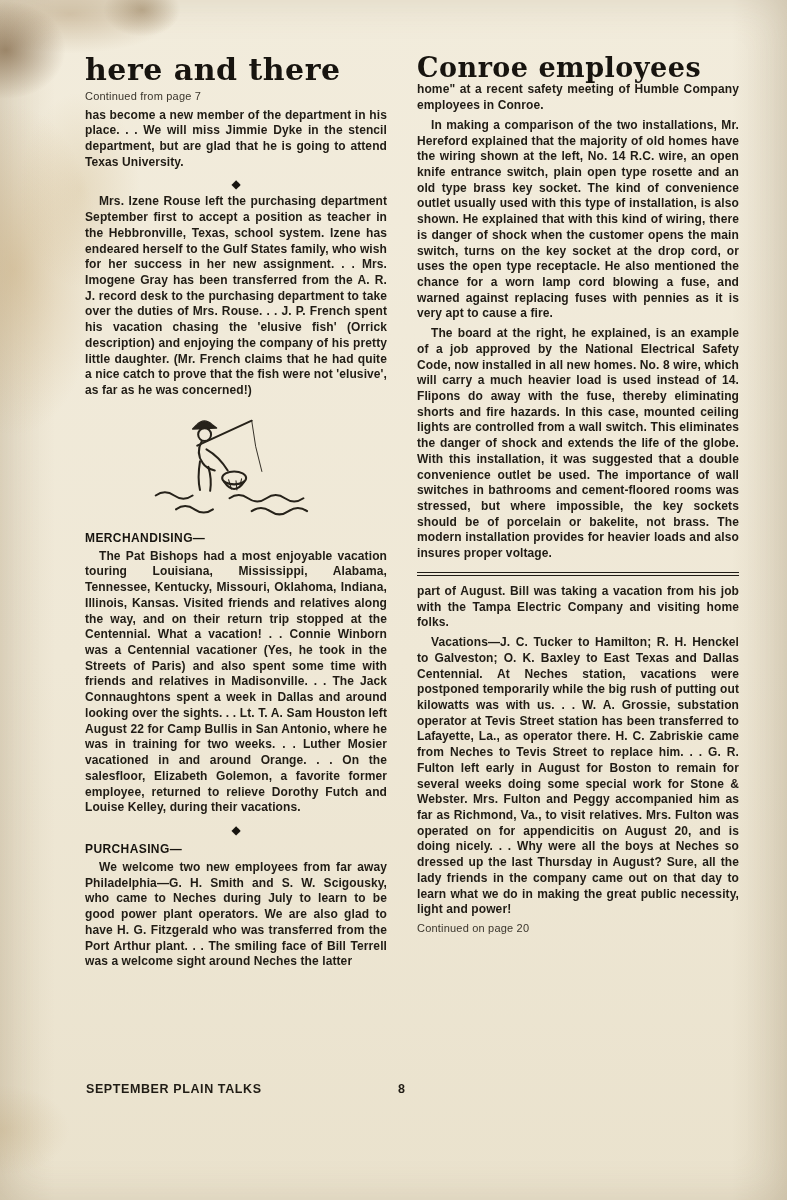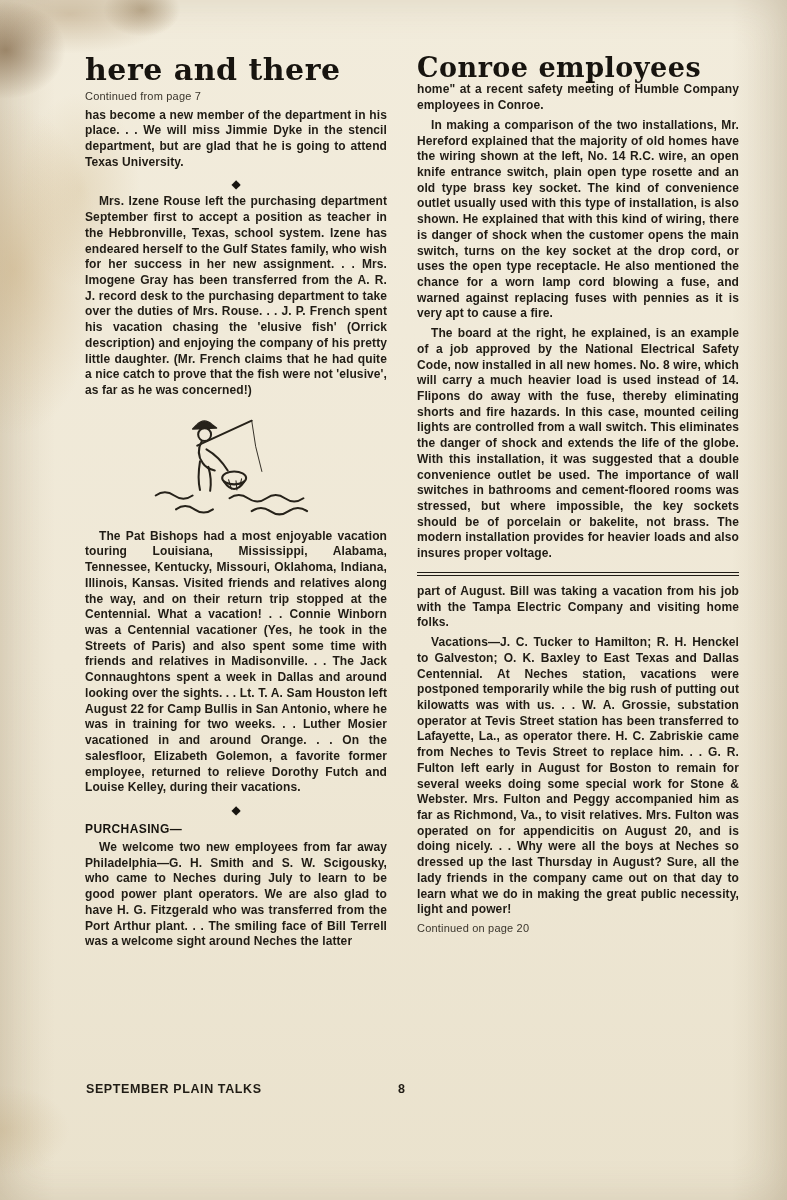--- a/index.html
+++ b/index.html
@@ -113,20 +113,21 @@
           <path d="M75 67 q4 13 2 26"></path>
           <path d="M63 44 L122 17"></path>
           <path d="M122 17 q3 28 11 55" stroke-width="1"></path>
           <path d="M18 98 q10 -7 20 0 t20 0"></path>
           <path d="M98 101 q10 -7 20 0 t20 0 t20 0 t20 0"></path>
           <path d="M40 113 q10 -7 20 0 t20 0"></path>
           <path d="M122 115 q10 -7 20 0 t20 0 t20 0"></path>
         </g>
       </svg>
 
+      <div class="sec-heading">MERCHANDISING—</div>
       <div class="para indent">The Pat Bishops had a most enjoyable vacation touring Louisiana, Mississippi, Alabama, Tennessee, Kentucky, Missouri, Oklahoma, Indiana, Illinois, Kansas. Visited friends and relatives along the way, and on their return trip stopped at the Centennial. What a vacation! . . Connie Winborn was a Centennial vacationer (Yes, he took in the Streets of Paris) and also spent some time with friends and relatives in Madisonville. . . The Jack Connaughtons spent a week in Dallas and around looking over the sights. . . Lt. T. A. Sam Houston left August 22 for Camp Bullis in San Antonio, where he was in training for two weeks. . . Luther Mosier vacationed in and around Orange. . . On the salesfloor, Elizabeth Golemon, a favorite former employee, returned to relieve Dorothy Futch and Louise Kelley, during their vacations.</div>
 
       <div class="diamond">◆</div>
 
       <div class="sec-heading">PURCHASING—</div>
       <div class="para indent">We welcome two new employees from far away Philadelphia—G. H. Smith and S. W. Scigousky, who came to Neches during July to learn to be good power plant operators. We are also glad to have H. G. Fitzgerald who was transferred from the Port Arthur plant. . . The smiling face of Bill Terrell was a welcome sight around Neches the latter</div>
     </div>
 
     <div class="col-right">
       <div class="headline right">Conroe employees</div>

